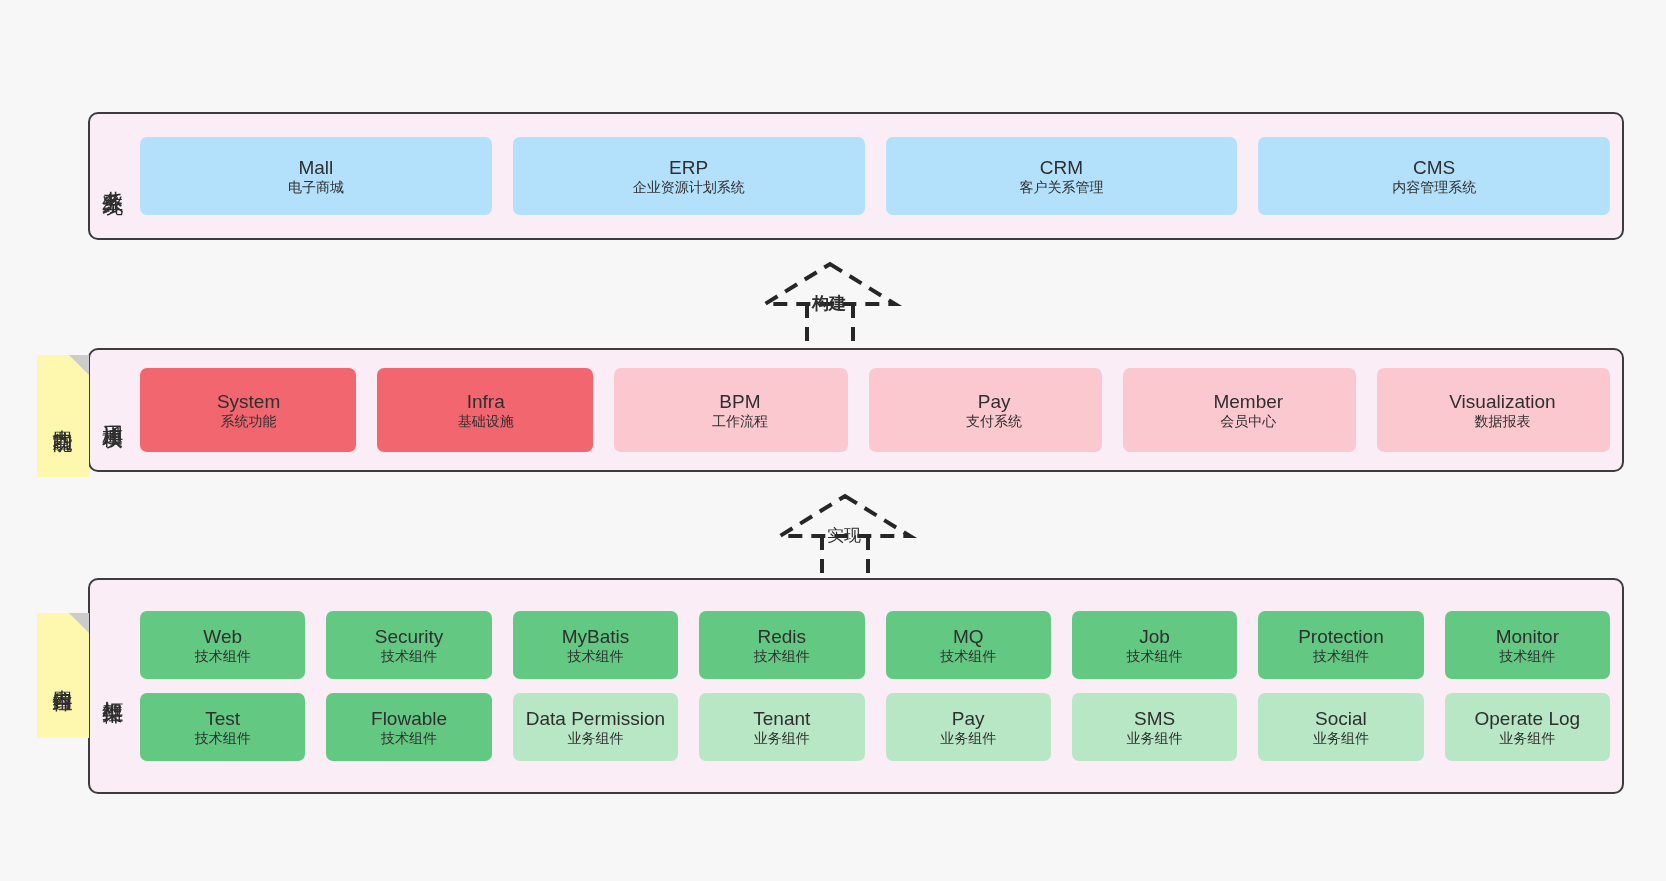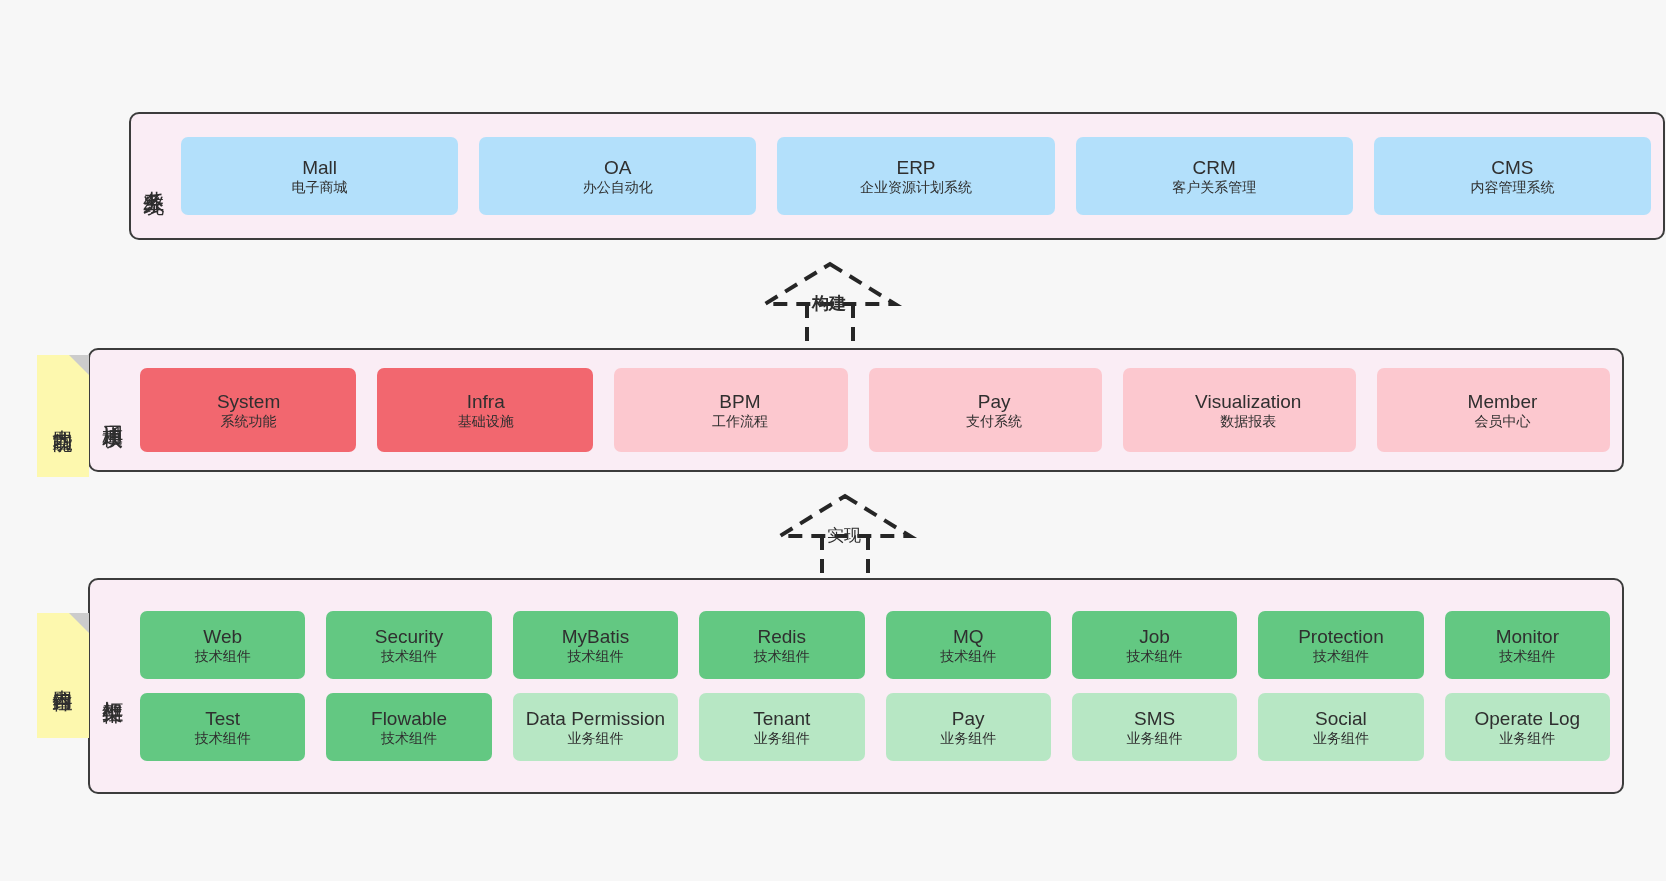--- a/index.html
+++ b/index.html
@@ -127,31 +127,27 @@
     background: transparent;
     white-space: nowrap;
     z-index: 4;
   }
 </style>
 </head>
 <body>
 
 <div id="canvas">
 
-  <div class="layer" id="layer-business" style="left:88px; top:112px; width:1536px; height:128px;margin-left:41px;">
+  <div class="layer" id="layer-business" style="left:88px; top:112px; width:1536px; height:128px;">
     <div class="layer-title">业务系统</div>
     <div class="layer-body">
       <div class="row">
         <div class="node blue h-business">
           <span class="n-en">Mall</span>
           <span class="n-cn">电子商城</span>
-        </div>
-        <div class="node blue h-business">
-          <span class="n-en">OA</span>
-          <span class="n-cn">办公自动化</span>
         </div>
         <div class="node blue h-business">
           <span class="n-en">ERP</span>
           <span class="n-cn">企业资源计划系统</span>
         </div>
         <div class="node blue h-business">
           <span class="n-en">CRM</span>
           <span class="n-cn">客户关系管理</span>
         </div>
         <div class="node blue h-business">
@@ -189,26 +185,26 @@
         </div>
         <div class="node pink h-module">
           <span class="n-en">BPM</span>
           <span class="n-cn">工作流程</span>
         </div>
         <div class="node pink h-module">
           <span class="n-en">Pay</span>
           <span class="n-cn">支付系统</span>
         </div>
         <div class="node pink h-module">
+          <span class="n-en">Member</span>
+          <span class="n-cn">会员中心</span>
+        </div>
+        <div class="node pink h-module">
           <span class="n-en">Visualization</span>
           <span class="n-cn">数据报表</span>
-        </div>
-        <div class="node pink h-module">
-          <span class="n-en">Member</span>
-          <span class="n-cn">会员中心</span>
         </div>
       </div>
     </div>
   </div>
 
   <div class="arrow-wrap" style="left:770px; top:490px; width:150px; height:90px;">
     <svg width="150" height="90" viewBox="0 0 150 90">
       <path d="M 75 6 L 140 46 L 10 46 Z" fill="#f7f7f7" stroke="#262626" stroke-width="4" stroke-dasharray="14 9" stroke-linejoin="miter"></path>
       <path d="M 52 46 L 52 90 M 98 46 L 98 90" fill="none" stroke="#262626" stroke-width="4" stroke-dasharray="14 9"></path>
     </svg>

